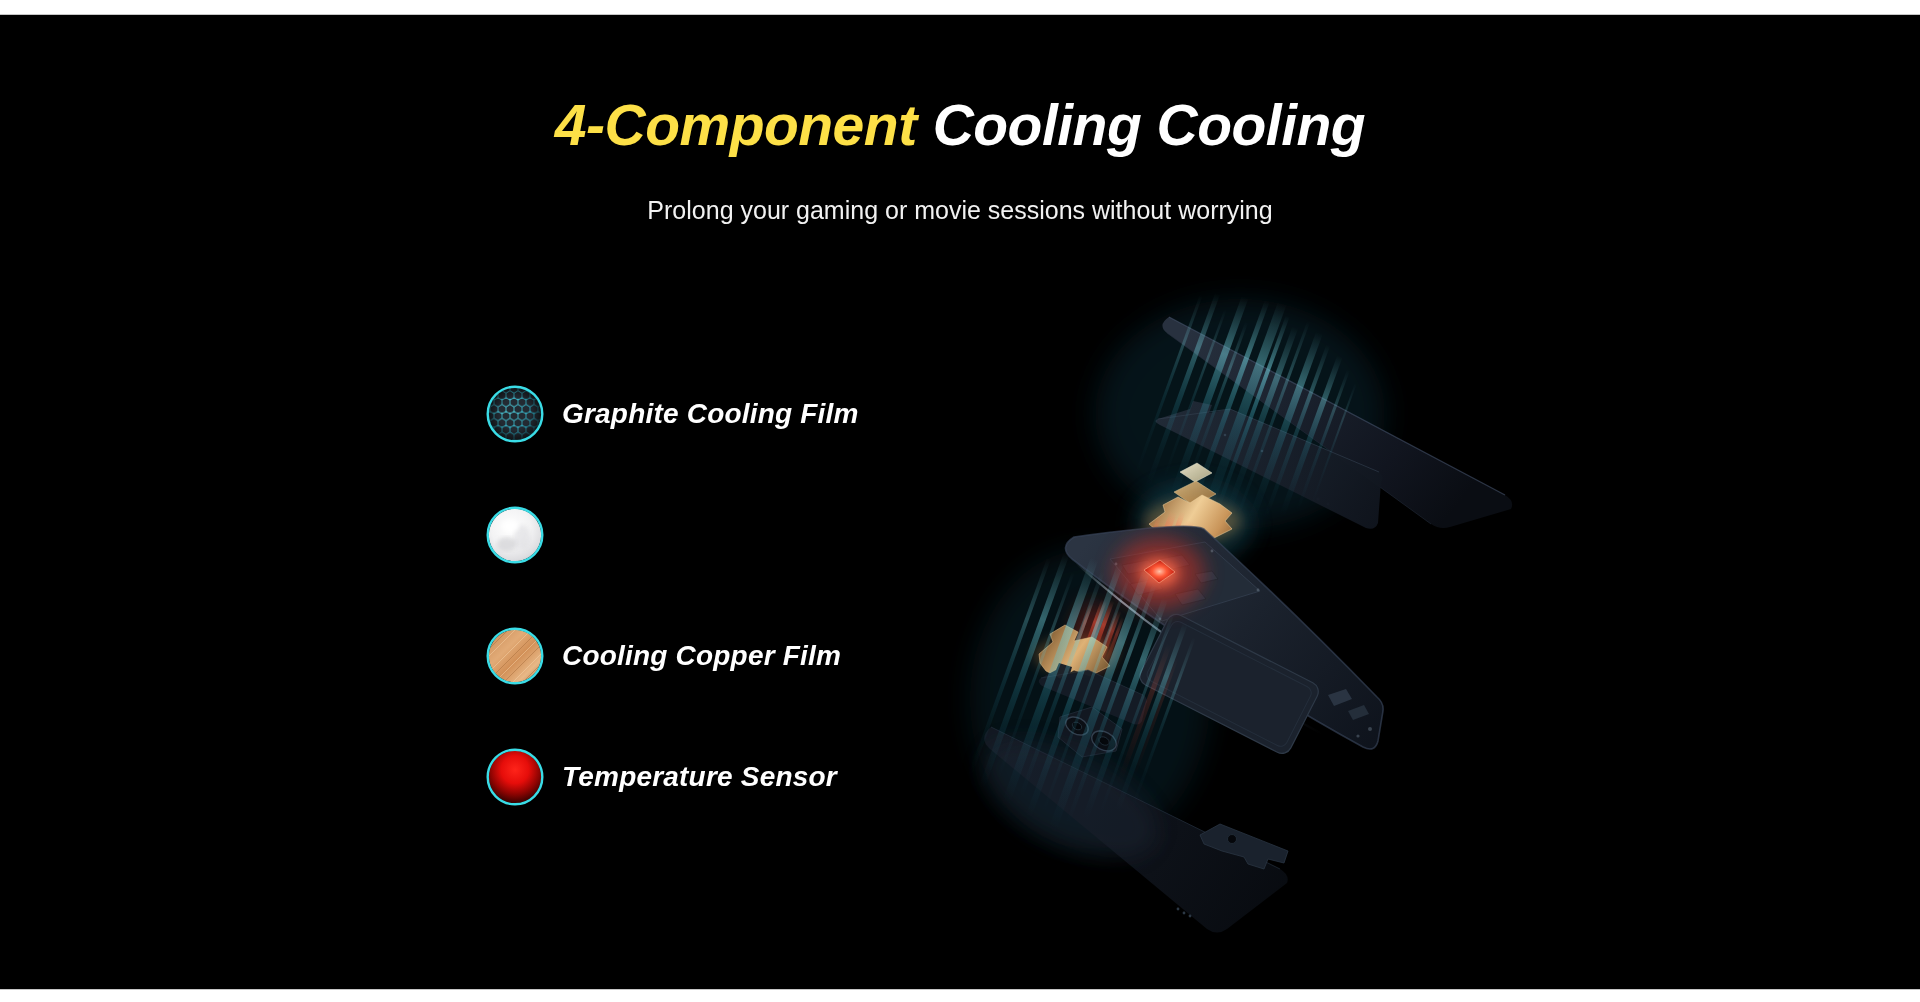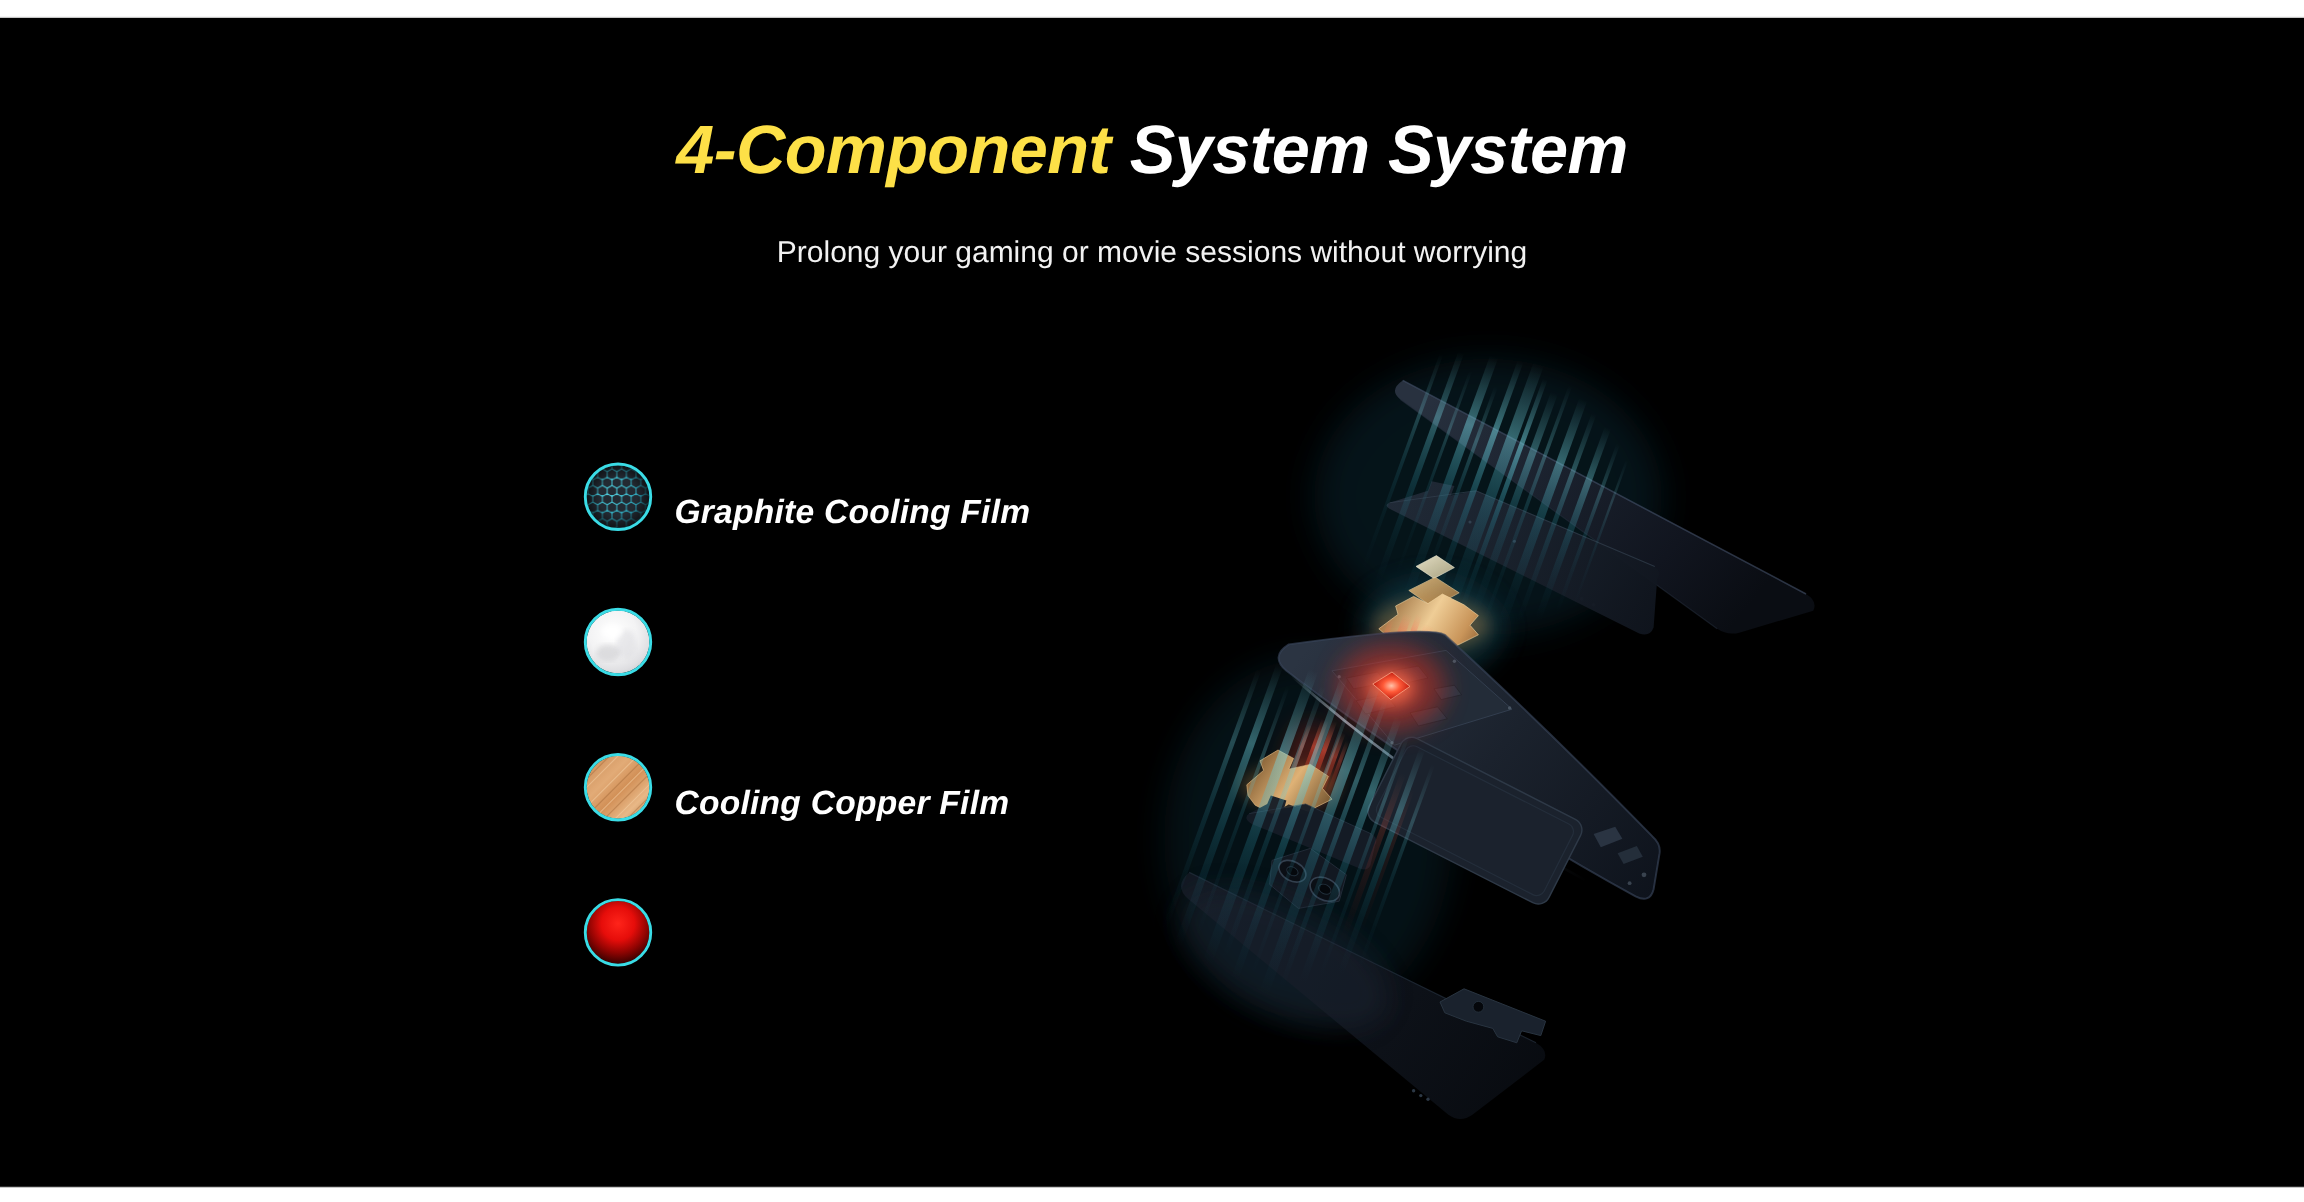--- a/index.html
+++ b/index.html
@@ -17,38 +17,38 @@
     letter-spacing:-0.5px;color:#ffffff;white-space:nowrap;
   }
   .hero-title .hl{color:#fde047;margin-right:16px;}
 
   .hero-subtitle{
     position:absolute;top:180px;left:0;width:100%;text-align:center;
     font-size:25px;line-height:31px;font-weight:400;color:#f2f2f2;
   }
 
   .features{position:absolute;left:486px;top:370px;}
-  .feature{display:flex;align-items:flex-end;height:58px;margin-bottom:63px;}
+  .feature{display:flex;align-items:center;height:58px;margin-bottom:63px;}
   .feature .ficon{width:58px;height:58px;flex:none;display:block;}
   .feature .label{
     margin-left:18px;font-style:italic;font-weight:700;font-size:28px;
     color:#ffffff;white-space:nowrap;letter-spacing:0.2px;
   }
 
   .illustration{position:absolute;left:860px;top:214px;width:760px;height:760px;}
 </style>
 </head>
 <body>
 
 <div class="top-strip"></div>
 
 <div class="section">
 
   <div class="hero-title">
-    <span class="hl">4-Component</span><span>System System</span>
+    <span class="hl">4-Component</span><span>Cooling Cooling</span>
   </div>
 
   <div class="hero-subtitle">
     <div>Prolong your gaming or movie sessions without worrying</div>
   </div>
 
   <div class="features">
 
     <div class="feature">
       <svg class="ficon" viewBox="0 0 58 58">
@@ -149,20 +149,21 @@
             <stop offset="0" stop-color="#ff241a"></stop>
               <stop offset="0.35" stop-color="#e60d0a"></stop>
             <stop offset="0.62" stop-color="#8f0402"></stop>
               <stop offset="0.86" stop-color="#330100"></stop>
             <stop offset="1" stop-color="#140000"></stop>
           </radialGradient>
         </defs>
         <circle cx="29" cy="29" r="26.2" fill="url(#tmpG)"></circle>
         <circle cx="29" cy="29" r="27.3" fill="none" stroke="#3adce6" stroke-width="2.4"></circle>
       </svg>
+      <span class="label">Temperature Sensor</span>
     </div>
 
   </div>
 
   <svg class="illustration" viewBox="0 0 760 760">
     <defs>
       <linearGradient id="glassG" x1="320" y1="110" x2="570" y2="310" gradientUnits="userSpaceOnUse">
         <stop offset="0" stop-color="#28313f"></stop>
           <stop offset="0.4" stop-color="#1a212d"></stop>
         <stop offset="0.75" stop-color="#11151f"></stop>

